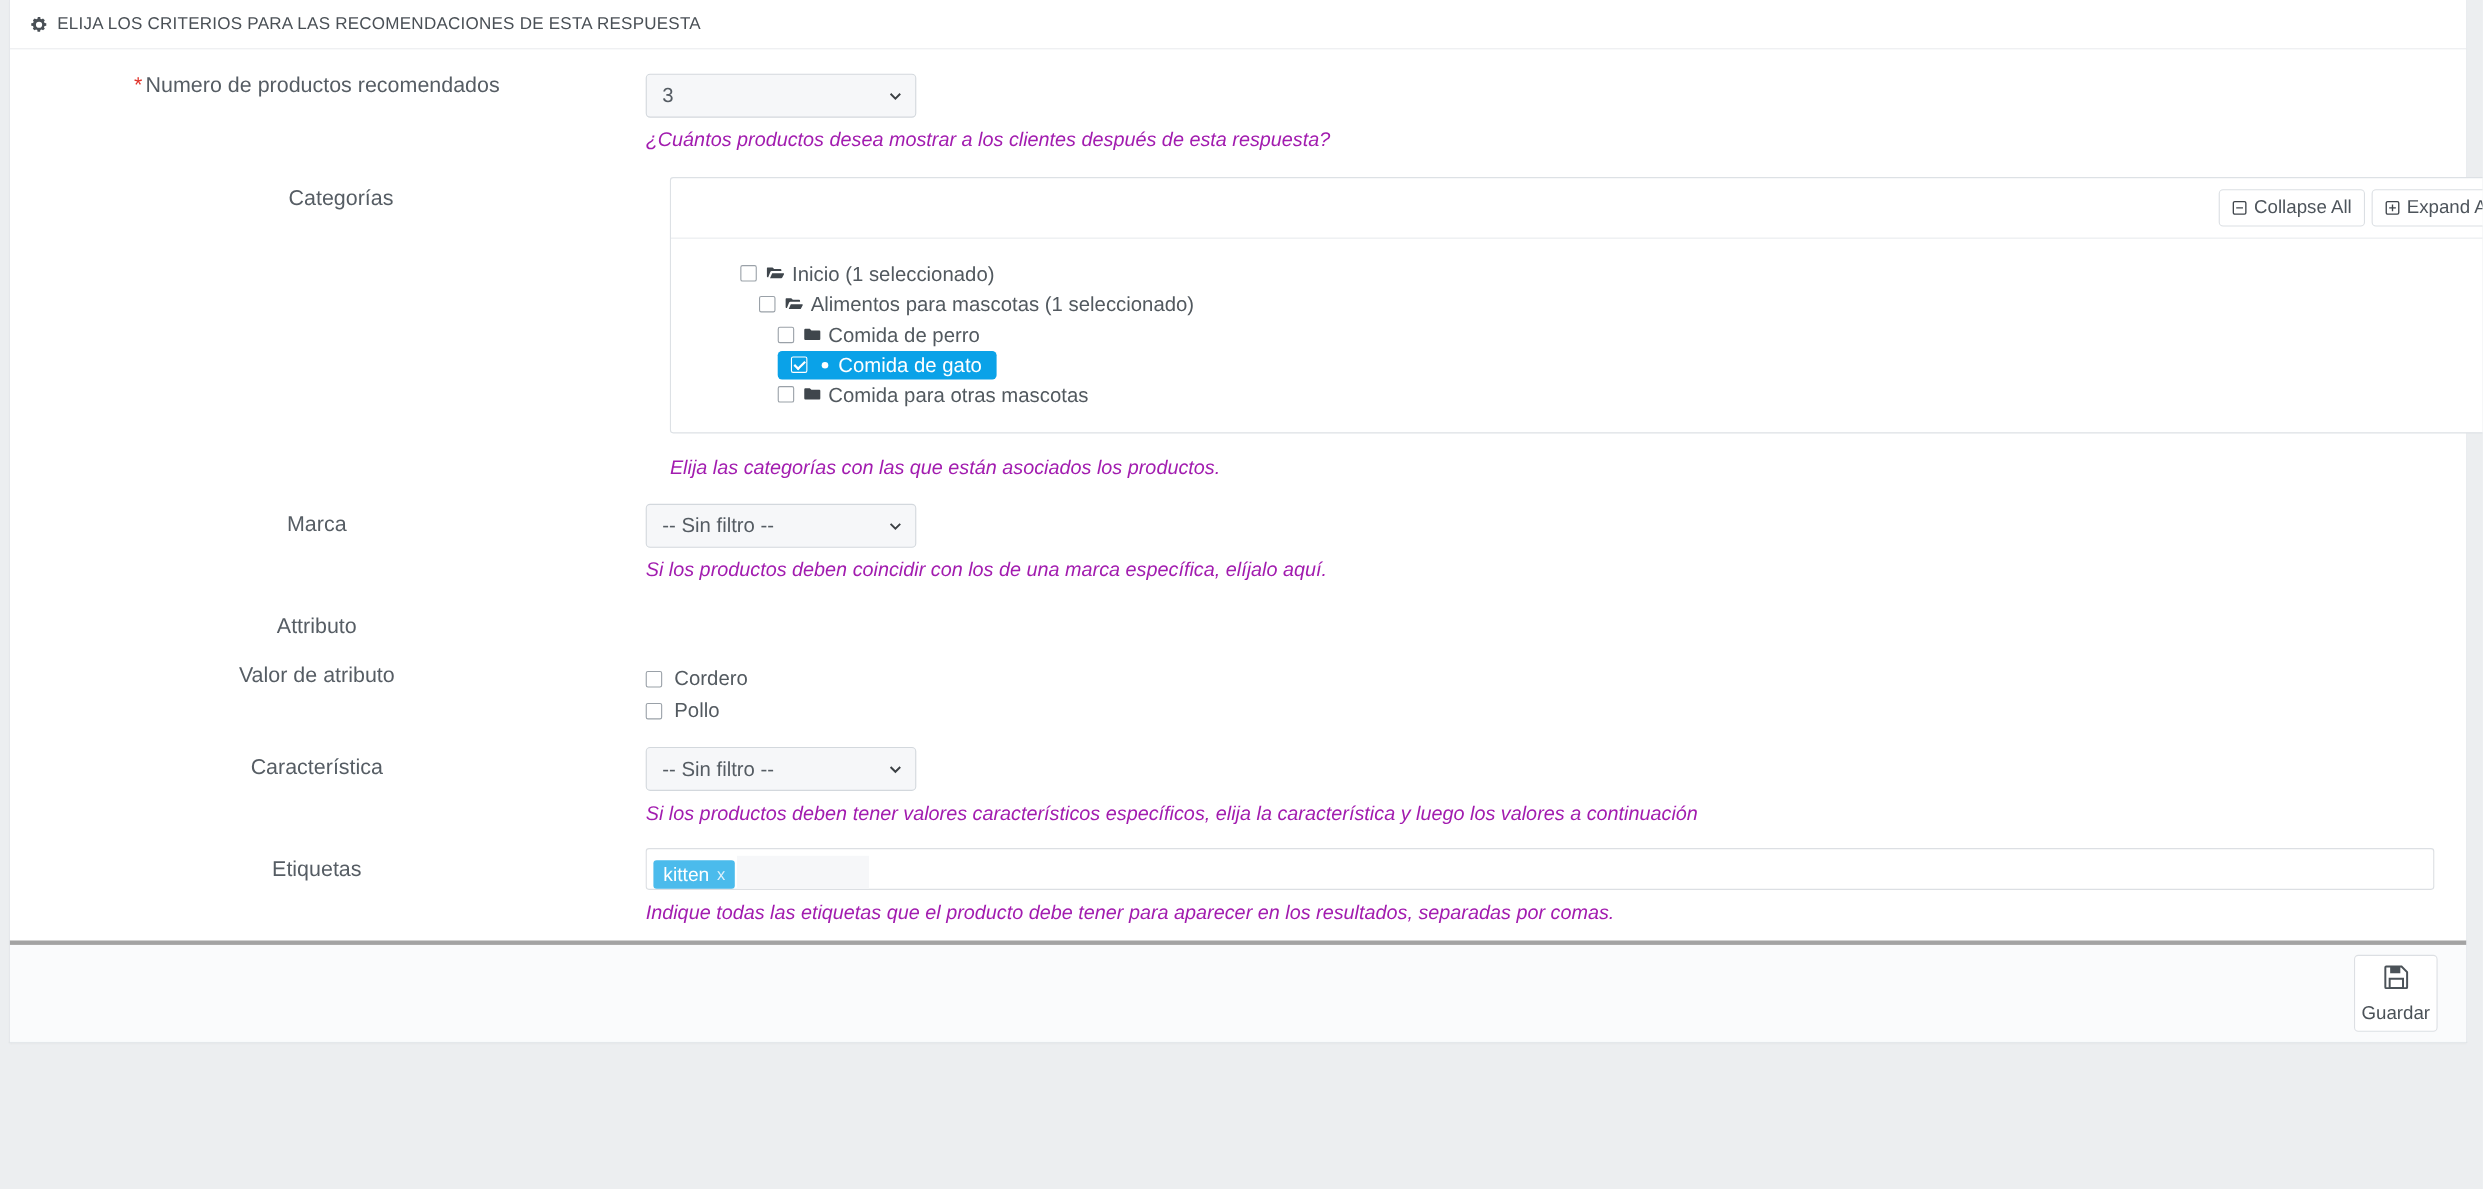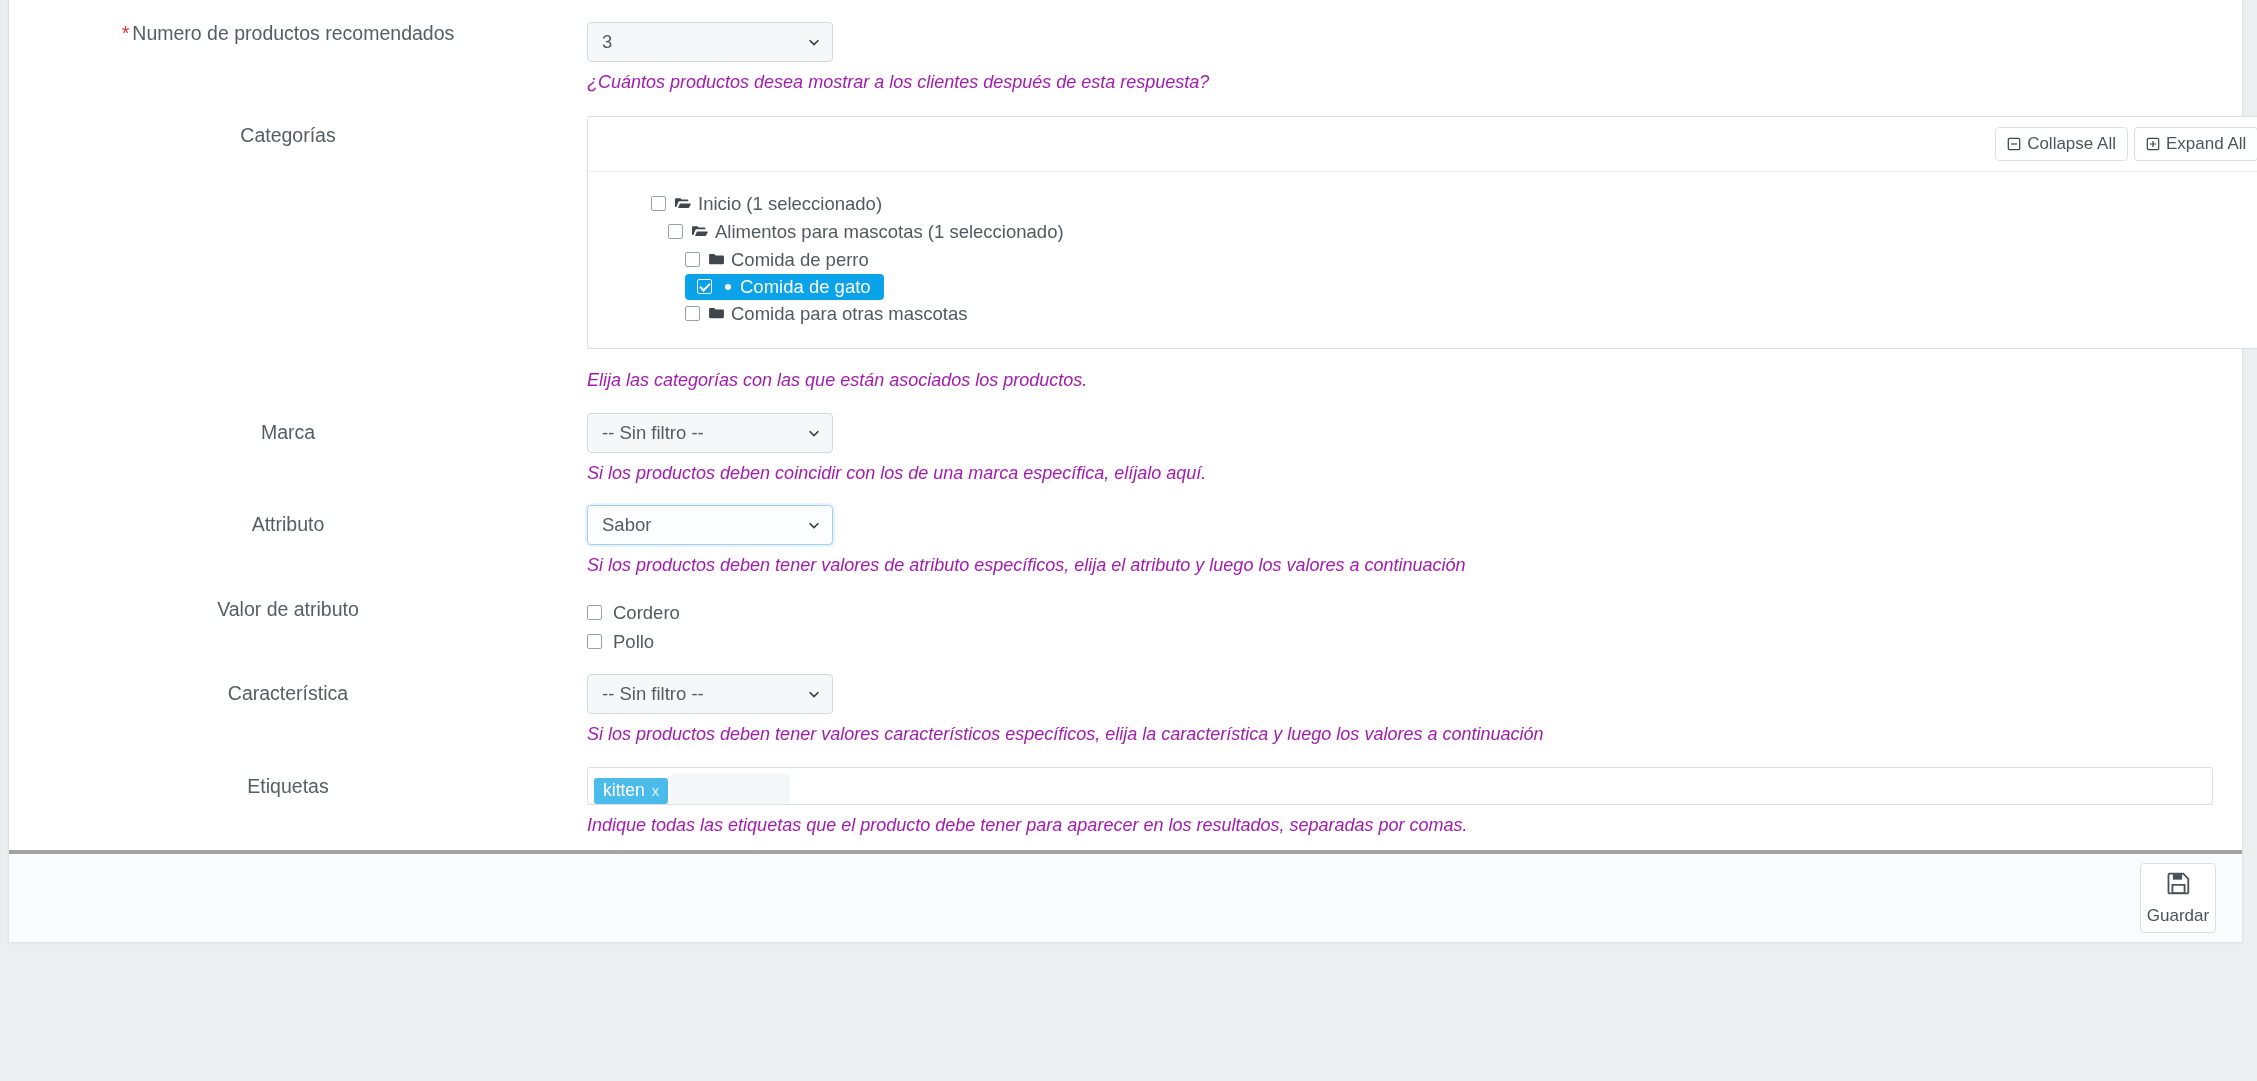--- a/index.html
+++ b/index.html
@@ -274,41 +274,49 @@
     color: #4b5258;
     font-size: 17px;
   }
 </style>
 </head>
 <body>
 
 <div class="viewport">
   <div class="card">
 
+    <div class="card-header">
+      <span class="hdr-icon">
+        <svg width="17" height="17" viewBox="0 0 24 24" fill="currentColor">
+          <path d="M13.6 2h-3.2l-.4 2.2c-.6.2-1.1.5-1.6.8L6.3 4l-2.2 2.3L5.1 8c-.3.5-.5 1-.7 1.6L2 10v3.2l2.3.4c.2.6.4 1.1.7 1.6L4 17l2.3 2.2 1.8-1.1c.5.3 1 .5 1.6.7l.4 2.2h3.2l.4-2.2c.6-.2 1.1-.4 1.6-.7l1.8 1.1 2.3-2.2-1.1-1.8c.3-.5.5-1 .7-1.6l2.3-.4V10l-2.3-.4a6.7 6.7 0 0 0-.7-1.6l1.1-1.8L17.1 4l-1.8 1c-.5-.3-1-.6-1.6-.8L13.6 2zm-1.6 6a4 4 0 1 1 0 8 4 4 0 0 1 0-8z"></path>
+        </svg>
+      </span>
+      <span class="hdr-title">ELIJA LOS CRITERIOS PARA LAS RECOMENDACIONES DE ESTA RESPUESTA</span>
+    </div>
 
     <div class="card-body">
 
       <div class="form-row" style="margin-bottom:10px;">
         <div class="label-col">
           <span class="req">*</span><span>Numero de productos recomendados</span>
         </div>
         <div class="field-col">
           <div class="select">
             <span>3</span>
             <span class="chev">
               <svg width="14" height="14" viewBox="0 0 16 16" fill="none" stroke="currentColor" stroke-width="2">
                   <path d="M3 6l5 5 5-5"></path>
                 </svg>
             </span>
           </div>
           <div class="help">¿Cuántos productos desea mostrar a los clientes después de esta respuesta?</div>
         </div>
       </div>
 
-      <div class="form-row" style="margin-top:22px;">
+      <div class="form-row" style="margin-top:22px;margin-left:22px;">
         <div class="label-col" style="padding-top:8px;">Categorías</div>
         <div class="field-col">
           <div class="tree-box">
             <div class="tree-toolbar">
               <div class="tbtn">
                 <span class="bicon">
                   <svg width="14" height="14" viewBox="0 0 16 16" fill="none" stroke="currentColor" stroke-width="1.4">
                       <rect x="1.5" y="1.5" width="13" height="13" rx="1.5"></rect>
                       <path d="M4.5 8h7"></path>
                     </svg>
@@ -406,31 +414,20 @@
                   <path d="M3 6l5 5 5-5"></path>
                 </svg>
             </span>
           </div>
           <div class="help">Si los productos deben coincidir con los de una marca específica, elíjalo aquí.</div>
         </div>
       </div>
 
       <div class="form-row" style="margin-top:20px;">
         <div class="label-col" style="padding-top:8px;">Attributo</div>
-        <div class="field-col">
-          <div class="select focused">
-            <span>Sabor</span>
-            <span class="chev">
-              <svg width="14" height="14" viewBox="0 0 16 16" fill="none" stroke="currentColor" stroke-width="2">
-                  <path d="M3 6l5 5 5-5"></path>
-                </svg>
-            </span>
-          </div>
-          <div class="help">Si los productos deben tener valores de atributo específicos, elija el atributo y luego los valores a continuación</div>
-        </div>
       </div>
 
       <div class="form-row" style="margin-top:22px;">
         <div class="label-col">Valor de atributo</div>
         <div class="field-col">
           <div class="cbrow">
             <span class="cb"></span>
             <span>Cordero</span>
           </div>
           <div class="cbrow">

